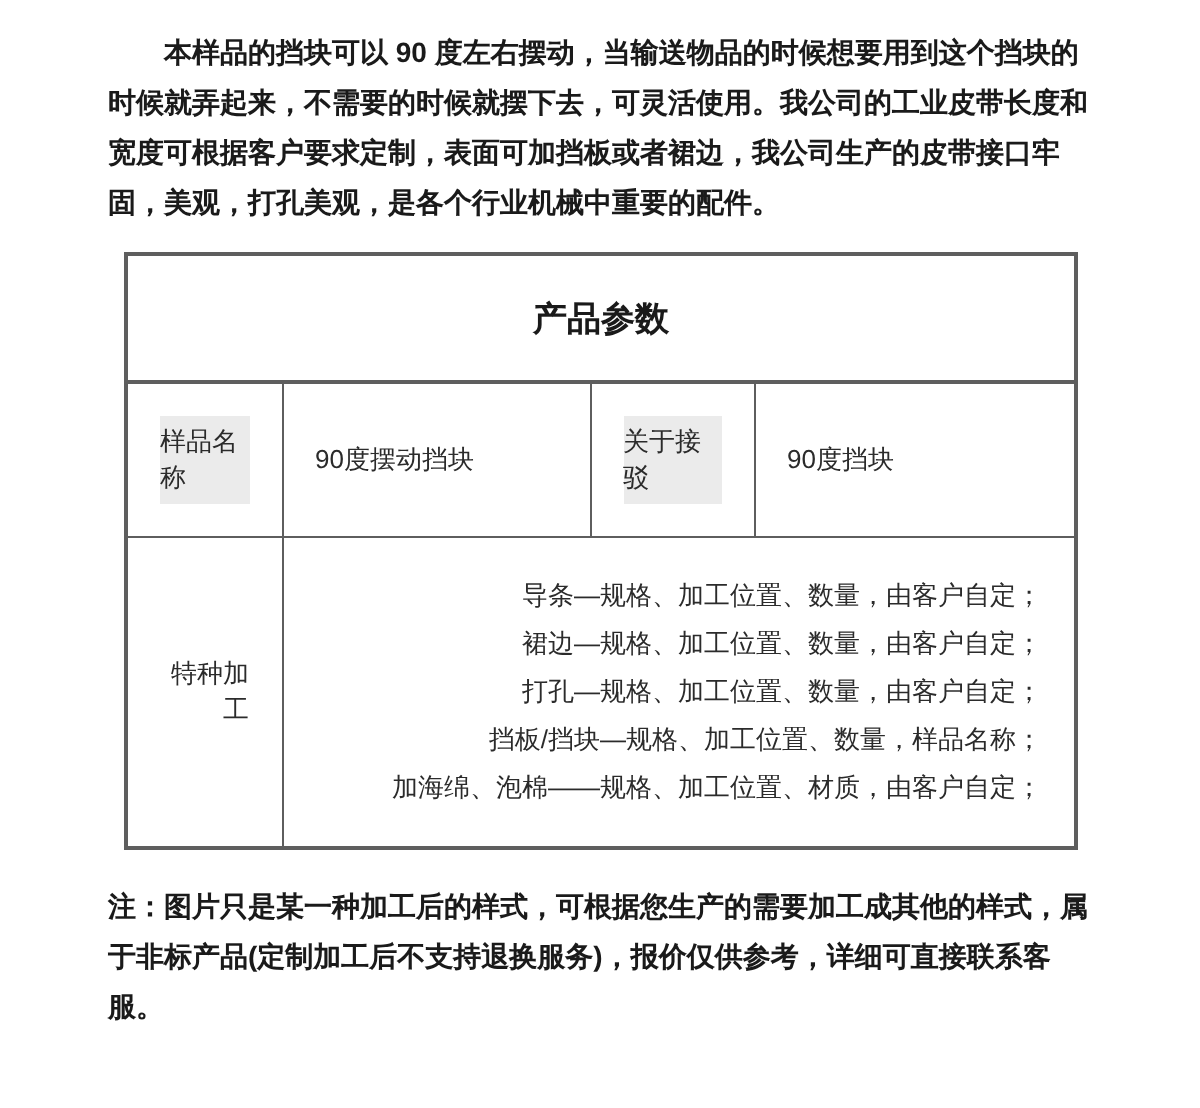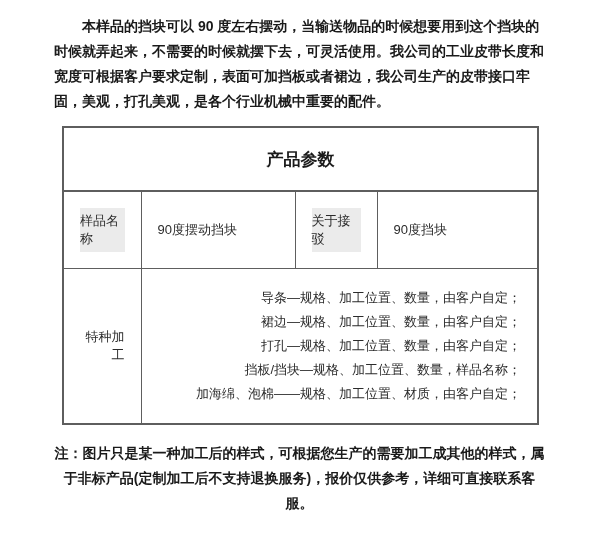--- a/index.html
+++ b/index.html
@@ -78,21 +78,20 @@
   td.cell-multi {
     padding: 8px 0 8px 12px;
     line-height: 24px;
   }
   .note {
     margin: 16px 55px 0 54px;
     font-size: 14px;
     line-height: 25px;
     font-weight: 700;
     color: #1a1a1a;
-    text-align: center;
   }
 </style>
 </head>
 <body>
 
 <div class="page">
 
   <p class="intro">本样品的挡块可以 90 度左右摆动，当输送物品的时候想要用到这个挡块的时候就弄起来，不需要的时候就摆下去，可灵活使用。我公司的工业皮带长度和宽度可根据客户要求定制，表面可加挡板或者裙边，我公司生产的皮带接口牢固，美观，打孔美观，是各个行业机械中重要的配件。</p>
 
   <table class="params">

